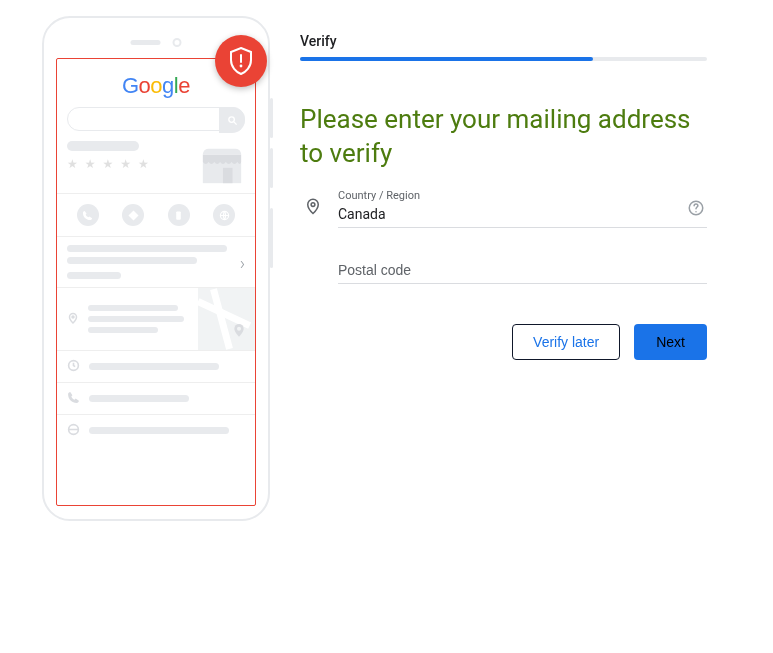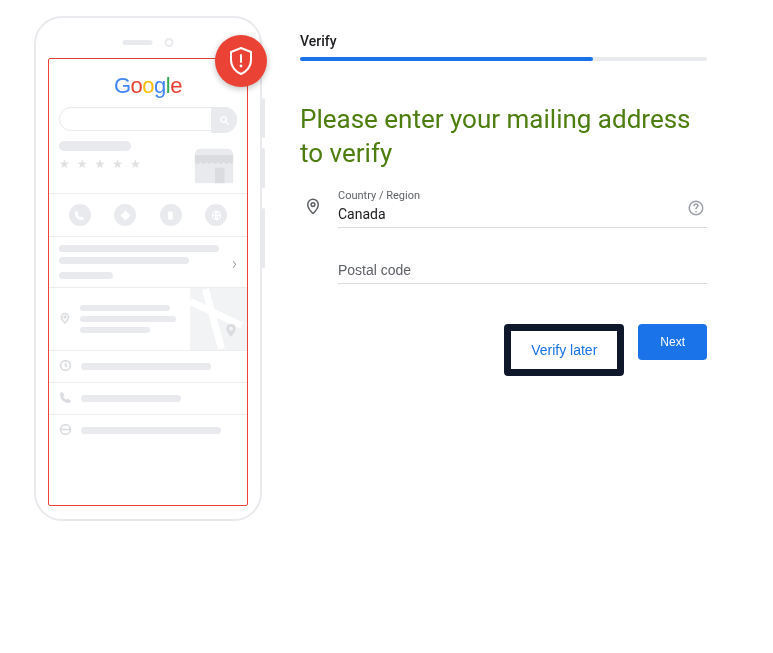--- a/index.html
+++ b/index.html
@@ -5,21 +5,21 @@
   * { box-sizing: border-box; -webkit-font-smoothing: antialiased; }
   html, body {
     margin: 0; padding: 0;
     font-family: 'Google Sans','Product Sans',Roboto,Arial,sans-serif;
     color: #202124;
     background: #fff;
     width: 773px; height: 653px;
     overflow: hidden;
   }
   .stage { display:flex; width:773px; height:653px; }
-  .left { width: 300px; position:relative; padding: 8px 0 0 8px;}
+  .left { width: 300px; position:relative; padding: 8px 0 0 16px;}
   .phone {
     width: 228px; height: 505px;
     border: 2px solid #e8eaed;
     border-radius: 28px;
     background:#fff;
     position:relative;
     box-shadow: inset 0 0 0 10px #fff;
     margin-left: 26px;
     margin-top: 8px;
   }
@@ -78,23 +78,23 @@
   .pin-slot { width:26px; display:flex; justify-content:center; color:#5f6368;}
   .field { flex:1; border-bottom:1px solid #dadce0; padding:4px 0 4px 0; position:relative;}
   .field .tiny-label { font-size:11px; color:#5f6368; display:block; margin-bottom:2px;}
   .field .value { font-size:14px; color:#202124;}
   .field .placeholder { font-size:14px; color:#5f6368;}
   .field .help-icon { position:absolute; right:2px; bottom:6px; color:#9aa0a6;}
   .field .drop-icon { position:absolute; right:2px; bottom:8px; }
   .indent { margin-left:38px; }
   .form-row.indent .field { margin-left:0; }
   .buttons { display:flex; justify-content:flex-end; gap:14px; margin-top:40px;}
-  .btn-outline { border:7px solid #0f172a; background:#fff; color:#1a73e8; font-size:14px;
-    height:52px; padding:0 20px; border-radius:4px; cursor:pointer; font-weight:500;}
-  .btn-primary { border:none; background:#1a73e8; color:#ffffff; font-size:12px;
+  .btn-outline { border:1px solid #0f172a; background:#fff; color:#1a73e8; font-size:14px;
+    height:36px; padding:0 20px; border-radius:4px; cursor:pointer; font-weight:500;}
+  .btn-primary { border:none; background:#1a73e8; color:#000000; font-size:14px;
     height:36px; padding:0 22px; border-radius:4px; cursor:pointer; font-weight:500;}
   input.invisible { border:none; outline:none; width:100%; font-size:14px; color:#202124; background:transparent; padding:0;}
   input.invisible::placeholder { color:#5f6368; }
 </style>
 </head>
 <body>
 
 <div class="stage">
 
   <div class="left">

